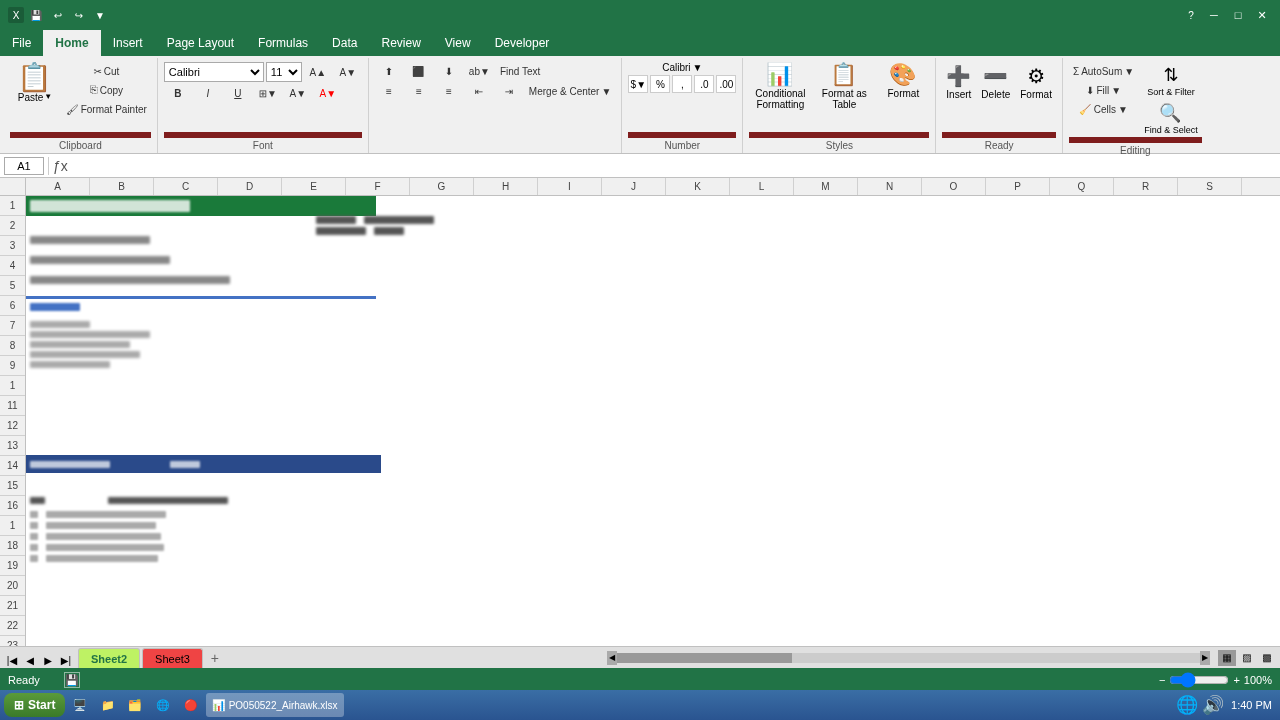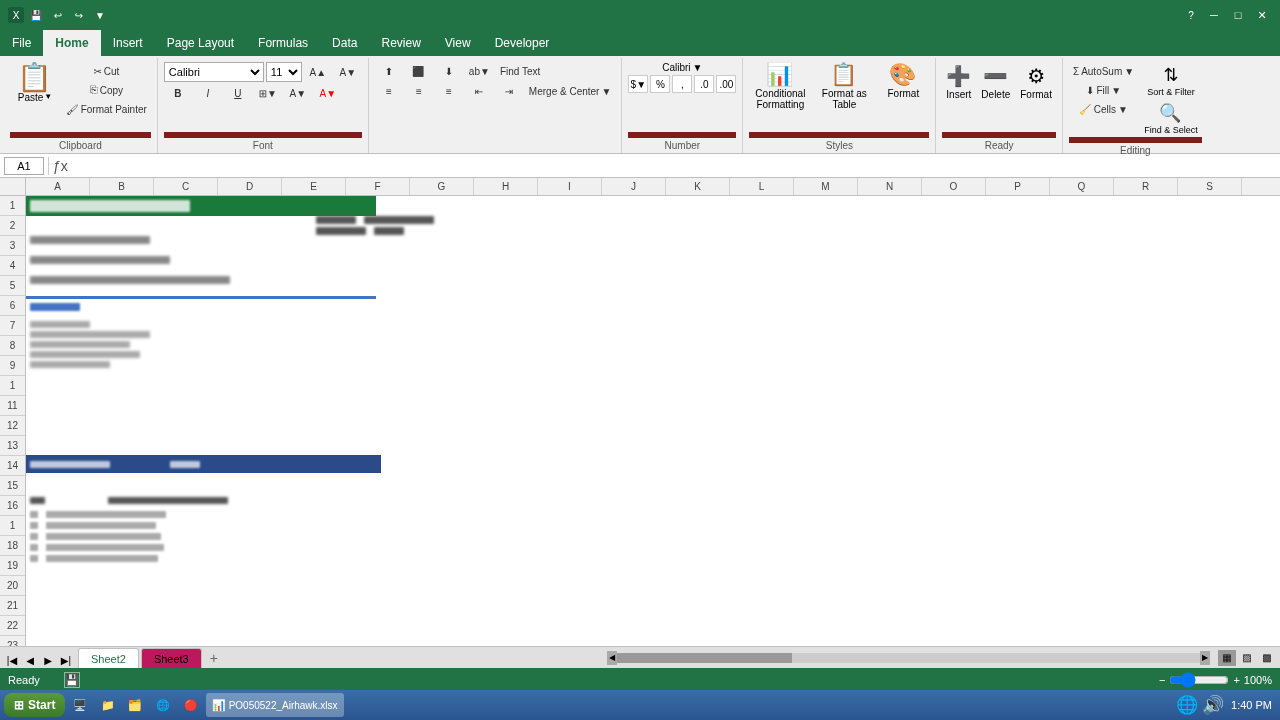--- a/index.html
+++ b/index.html
@@ -298,29 +298,29 @@
       font-size: 11px;
       color: white;
       padding-right: 4px;
     }
     .sys-tray { display: flex; align-items: center; gap: 4px; font-size: 18px; }
     .sheet-tab {
       padding: 2px 12px;
       font-size: 11px;
       border: 1px solid #c0c0c0;
       border-bottom: none;
-      background: #be185d;
+      background: #ef4444;
       cursor: pointer;
       border-radius: 3px 3px 0 0;
       margin-right: 2px;
       height: 20px;
       display: flex;
       align-items: center;
     }
-    .sheet-tab.active { background: #ffffff; color: #217346; font-weight: normal; }
+    .sheet-tab.active { background: #bef264; color: #217346; font-weight: bold; }
     .sheet-tab-add { width: 20px; height: 20px; display: flex; align-items: center; justify-content: center; font-size: 14px; cursor: pointer; color: #666; }
     
     
     .paste-btn { 
       display: flex; flex-direction: column; align-items: center;
       width: 50px; cursor: pointer; padding: 2px;
     }
     .paste-icon { font-size: 28px; line-height: 1; }
     
     .font-controls { display: flex; flex-direction: column; gap: 2px; }

